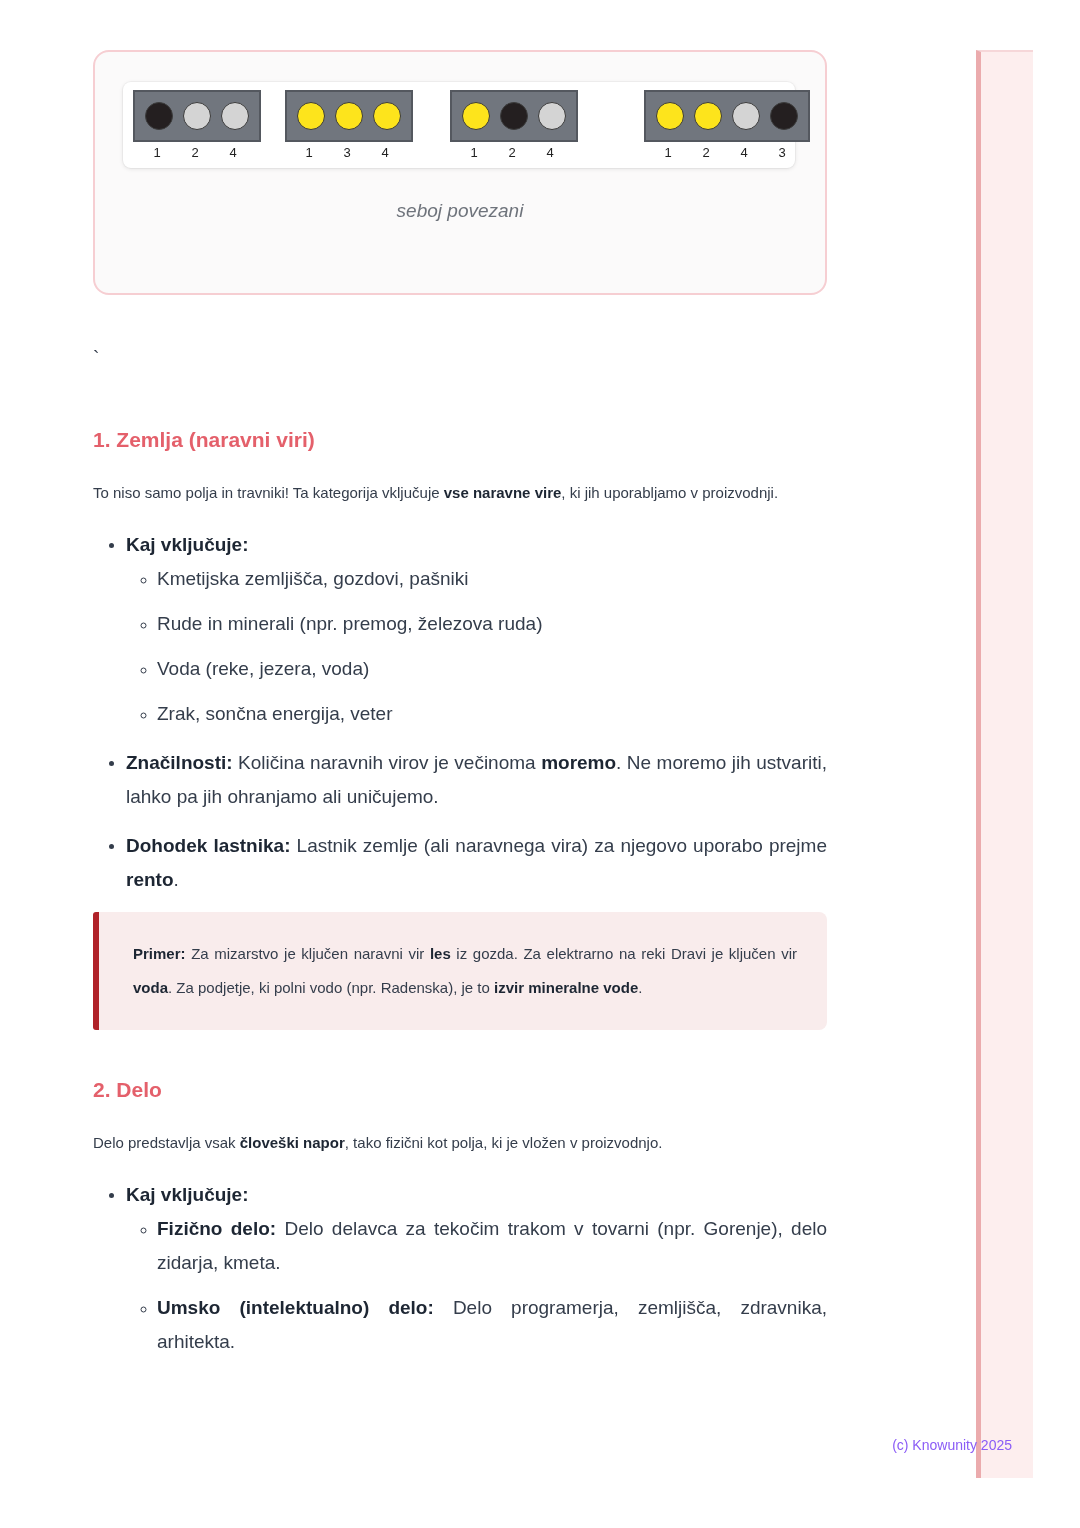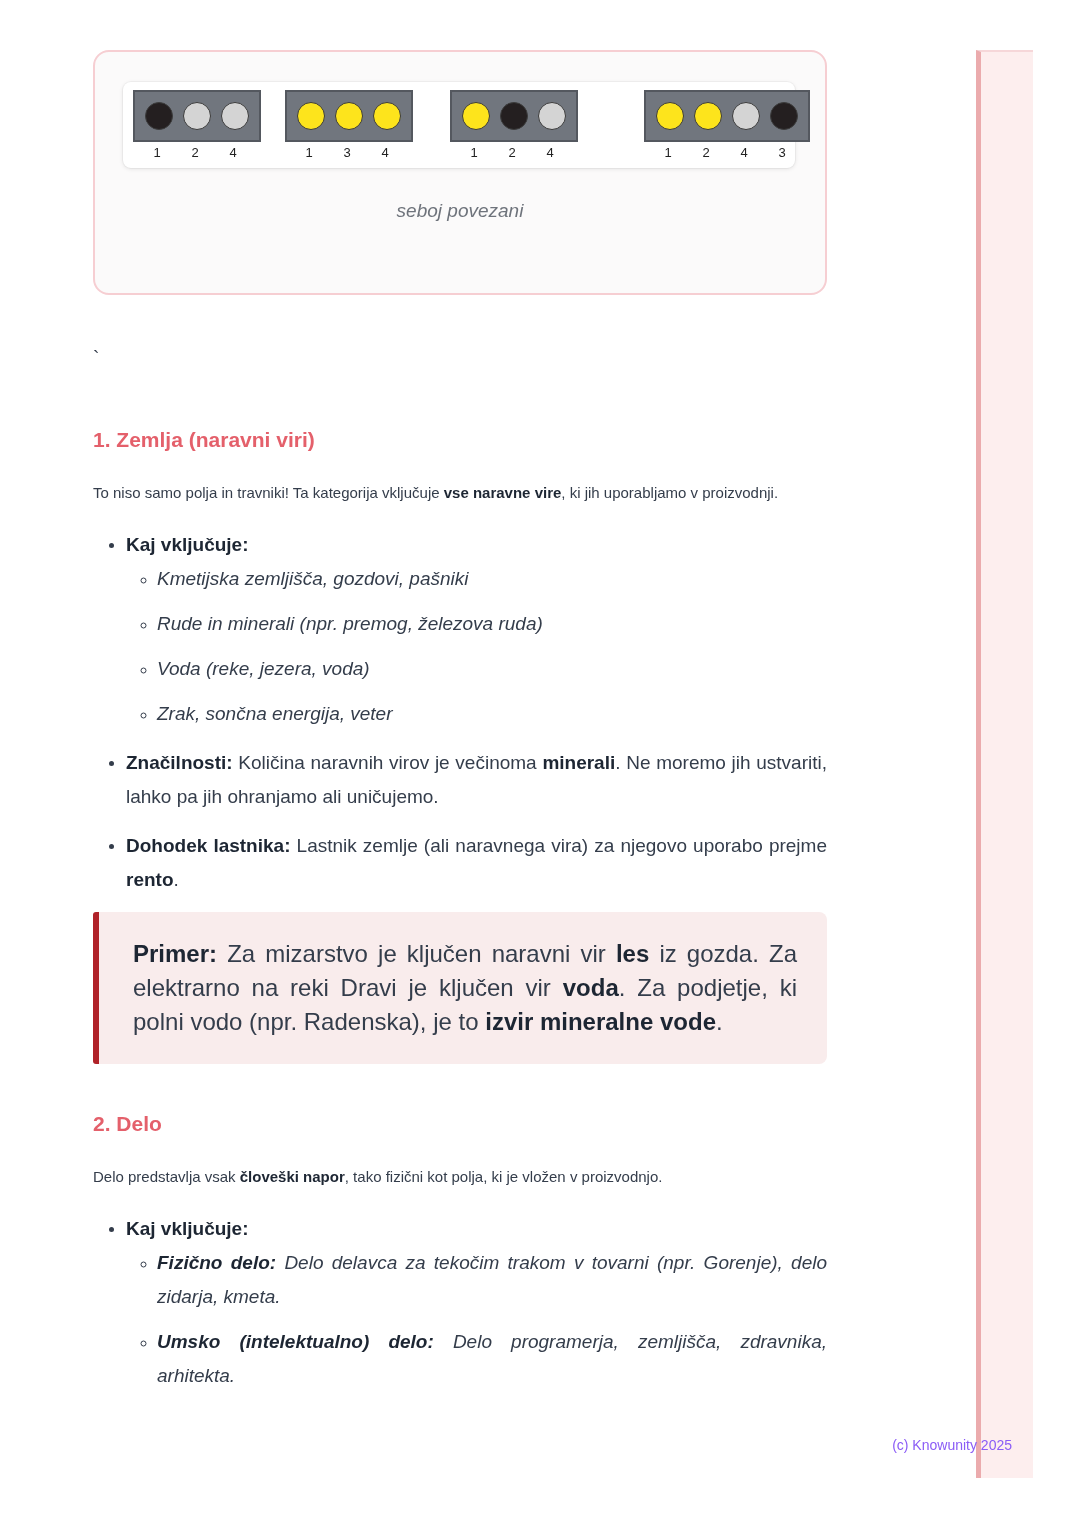--- a/index.html
+++ b/index.html
@@ -34,31 +34,31 @@
 
   h2.sec { font-size:21px; line-height:36px; font-weight:700; color:var(--heading,#e4606b); }
   .h-first { margin-top:48px; }
   .h-later { margin-top:42px; }
 
   p.intro { margin-top:18px; font-size:15px; line-height:34px; color:#343d4b; text-align:justify; }
 
   ul.bullet-list { margin-top:18px; margin-bottom:0; padding-left:33px; list-style:disc; }
   ul.bullet-list > li { margin-bottom:15px; font-size:19px; line-height:34px; color:#343d4b; }
   ul.bullet-list > li::marker { color:#343d4b; font-size:17px; }
-  ul.sub-list { margin-top:0; padding-left:31px; list-style:circle;font-style:italic; }
+  ul.sub-list { margin-top:0; padding-left:31px; list-style:circle; }
   ul.sub-list > li { margin-top:0; margin-bottom:11px; font-size:19px; line-height:34px; color:#343d4b; }
   ul.sub-list > li:last-child { margin-bottom:0; }
   ul.sub-list > li::marker { color:#343d4b; font-size:15px; }
   .li-text { text-align:justify; }
   .b { font-weight:700; color:#1d2633; }
 
   .callout { margin-top:15px; background:var(--callout-bg,#f9ecec);
     border-left:6px solid var(--callout-border,#b02228); border-radius:3px 8px 8px 3px;
     padding:25px 30px 25px 34px; }
-  .callout .li-text { font-size:24px; line-height:34px; color:#343d4b; }
+  .callout .li-text { font-size:15px; line-height:34px; color:#343d4b; }
 
   .copyright { position:absolute; right:68px; top:1437px; font-size:14px;
     color:#8b5cf6; z-index:2; }
 </style>
 </head>
 <body>
 
 <div class="page">
 
   <div class="side-panel"></div>
@@ -139,21 +139,21 @@
             </li>
             <li>
               <div class="li-text"><span>Voda (reke, jezera, voda)</span></div>
             </li>
             <li>
               <div class="li-text"><span>Zrak, sončna energija, veter</span></div>
             </li>
           </ul>
         </li>
         <li>
-          <div class="li-text"><span class="b">Značilnosti:</span><span> Količina naravnih virov je večinoma </span><span class="b">minerali</span><span>. Ne moremo jih ustvariti, lahko pa jih ohranjamo ali uničujemo.</span></div>
+          <div class="li-text"><span class="b">Značilnosti:</span><span> Količina naravnih virov je večinoma </span><span class="b">moremo</span><span>. Ne moremo jih ustvariti, lahko pa jih ohranjamo ali uničujemo.</span></div>
         </li>
         <li>
           <div class="li-text"><span class="b">Dohodek lastnika:</span><span> Lastnik zemlje (ali naravnega vira) za njegovo uporabo prejme </span><span class="b">rento</span><span>.</span></div>
         </li>
       </ul>
     <div class="callout">
       <div class="li-text"><span class="b">Primer:</span><span> Za mizarstvo je ključen naravni vir </span><span class="b">les</span><span> iz gozda. Za elektrarno na reki Dravi je ključen vir </span><span class="b">voda</span><span>. Za podjetje, ki polni vodo (npr. Radenska), je to </span><span class="b">izvir mineralne vode</span><span>.</span></div>
     </div>
 
     <h2 class="sec h-later">2. Delo</h2>

